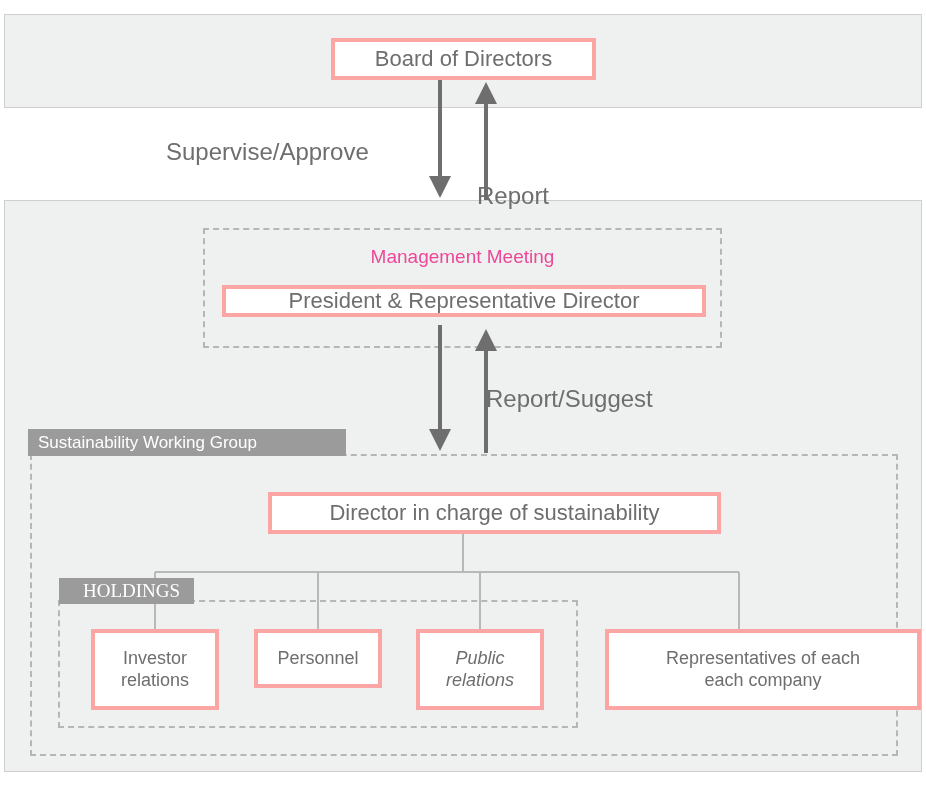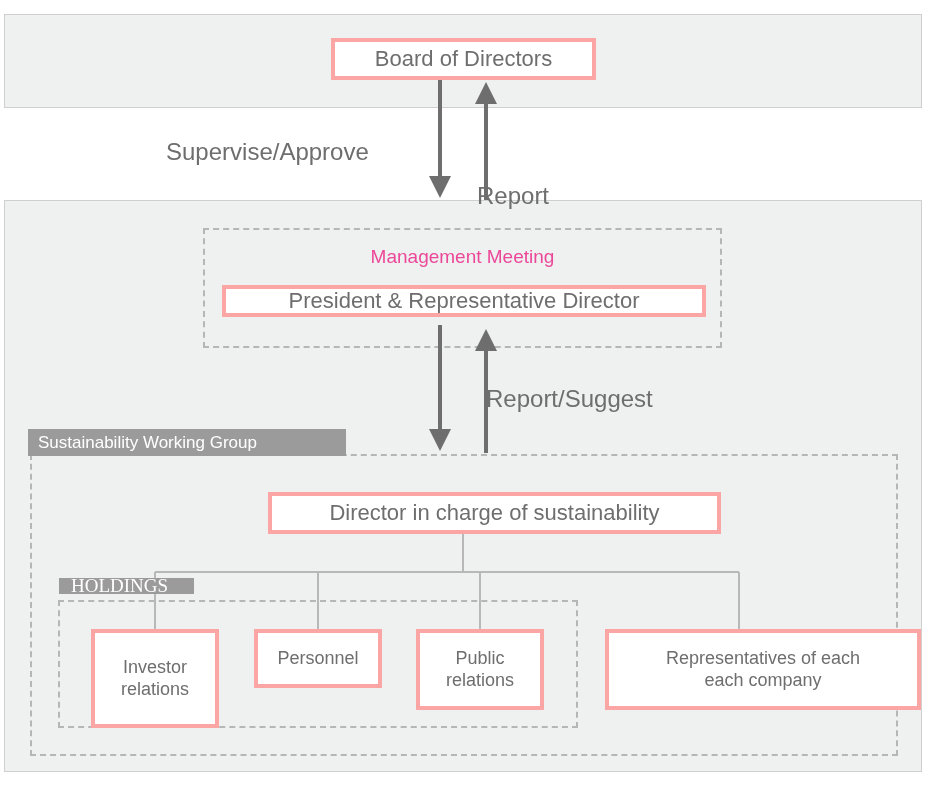--- a/index.html
+++ b/index.html
@@ -76,27 +76,27 @@
     width: 453px;
     height: 42px;
     font-size: 22px;
     margin-left: 32px;
   }
 
   .leaf {
     font-size: 18px;
   }
   #node-ir {
-    left: 91px; top: 629px; width: 128px; height: 99px;
+    left: 91px; top: 629px; width: 128px; height: 81px;
   }
   #node-personnel {
     left: 254px; top: 629px; width: 128px; height: 59px;
   }
   #node-pr {
-    left: 416px; top: 629px; width: 128px; height: 81px;
+    left: 416px; top: 629px; width: 128px; height: 81px; font-style: italic;
   }
   #node-reps {
     left: 605px; top: 629px; width: 316px; height: 81px;
   }
 
   
   .dashed-frame {
     position: absolute;
     border: 2px dashed #b6b6b6;
     box-sizing: border-box;
@@ -150,22 +150,22 @@
     top: 429px;
     width: 318px;
     height: 27px;
     padding-left: 10px;
     font-size: 17px;
   }
   #tag-holdings {
     left: 59px;
     top: 578px;
     width: 135px;
-    height: 16px;
-    padding-left: 12px;
+    height: 26px;
+    padding-left: 24px;
     font-family: "Liberation Serif", "DejaVu Serif", serif;
     font-size: 19px;
   }
 
   
   .arrow-svg {
     position: absolute;
     z-index: 4;
     overflow: visible;
   }

